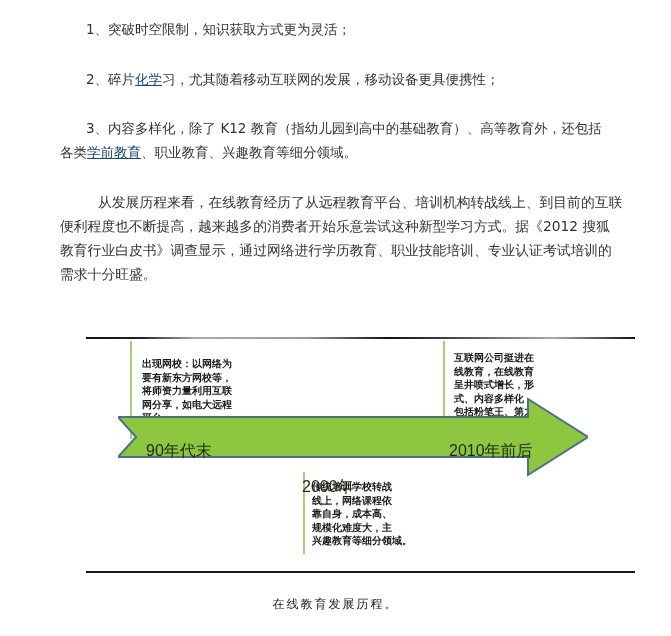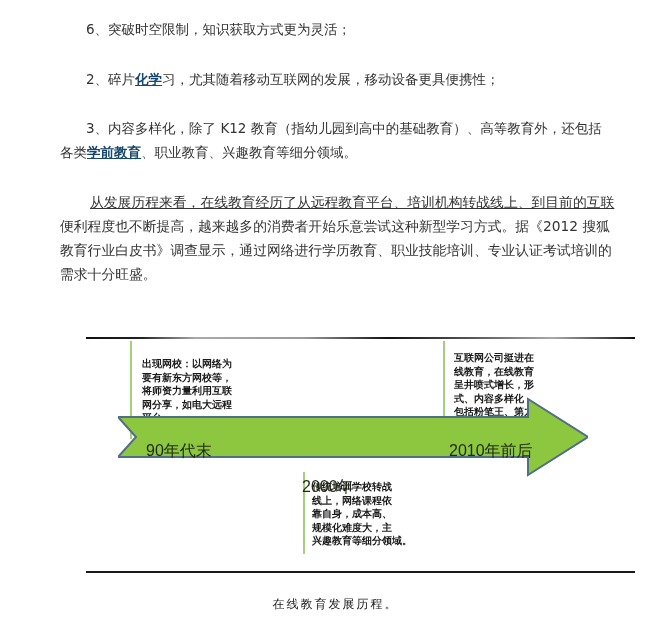--- a/index.html
+++ b/index.html
@@ -26,21 +26,21 @@
     }
     .para .indent-line {
       display: block;
     }
     .para .cont {
       display: block;
       margin-left: -26px;
     }
     a.kw {
       color: #17476b;
-      font-weight: bold;
+      font-weight: normal;
       text-decoration: underline;
     }
     .figure {
       position: absolute;
       left: 86px;
       top: 337px;
       width: 549px;
       height: 172px;
     }
     .rule-top {
@@ -93,34 +93,34 @@
       font-size: 12px;
       color: #222;
       font-family: Liberation Mono, monospace;
       letter-spacing: 2px;
     }
   </style>
 </head>
 <body>
 
 <p class="para" style="top:17px;">
-  <span>6、突破时空限制，知识获取方式更为灵活；</span>
+  <span>1、突破时空限制，知识获取方式更为灵活；</span>
 </p>
 
 <p class="para" style="top:67px;">
   <span>2、碎片</span><a class="kw" href="#">化学</a><span>习，尤其随着移动互联网的发展，移动设备更具便携性；</span>
 </p>
 
 <p class="para" style="top:116px;">
   <span class="indent-line">3、内容多样化，除了 K12 教育（指幼儿园到高中的基础教育）、高等教育外，还包括</span>
   <span class="cont"><span>各类</span><a class="kw" href="#">学前教育</a><span>、职业教育、兴趣教育等细分领域。</span></span>
 </p>
 
 <p class="para" style="top:190px; left:86px; font-size:13.8px;">
-  <span class="indent-line" style="margin-left:4px;text-decoration:underline;">从发展历程来看，在线教育经历了从远程教育平台、培训机构转战线上、到目前的互联</span>
+  <span class="indent-line" style="margin-left:12px;">从发展历程来看，在线教育经历了从远程教育平台、培训机构转战线上、到目前的互联</span>
   <span class="cont">便利程度也不断提高，越来越多的消费者开始乐意尝试这种新型学习方式。据《2012 搜狐</span>
   <span class="cont">教育行业白皮书》调查显示，通过网络进行学历教育、职业技能培训、专业认证考试培训的</span>
   <span class="cont">需求十分旺盛。</span>
 </p>
 
 <div class="figure">
   <div class="rule-top"></div>
 
   <div class="vline" style="left:44px; top:4px; height:98px;"></div>
   <div class="vline" style="left:217px; top:135px; height:82px;"></div>

